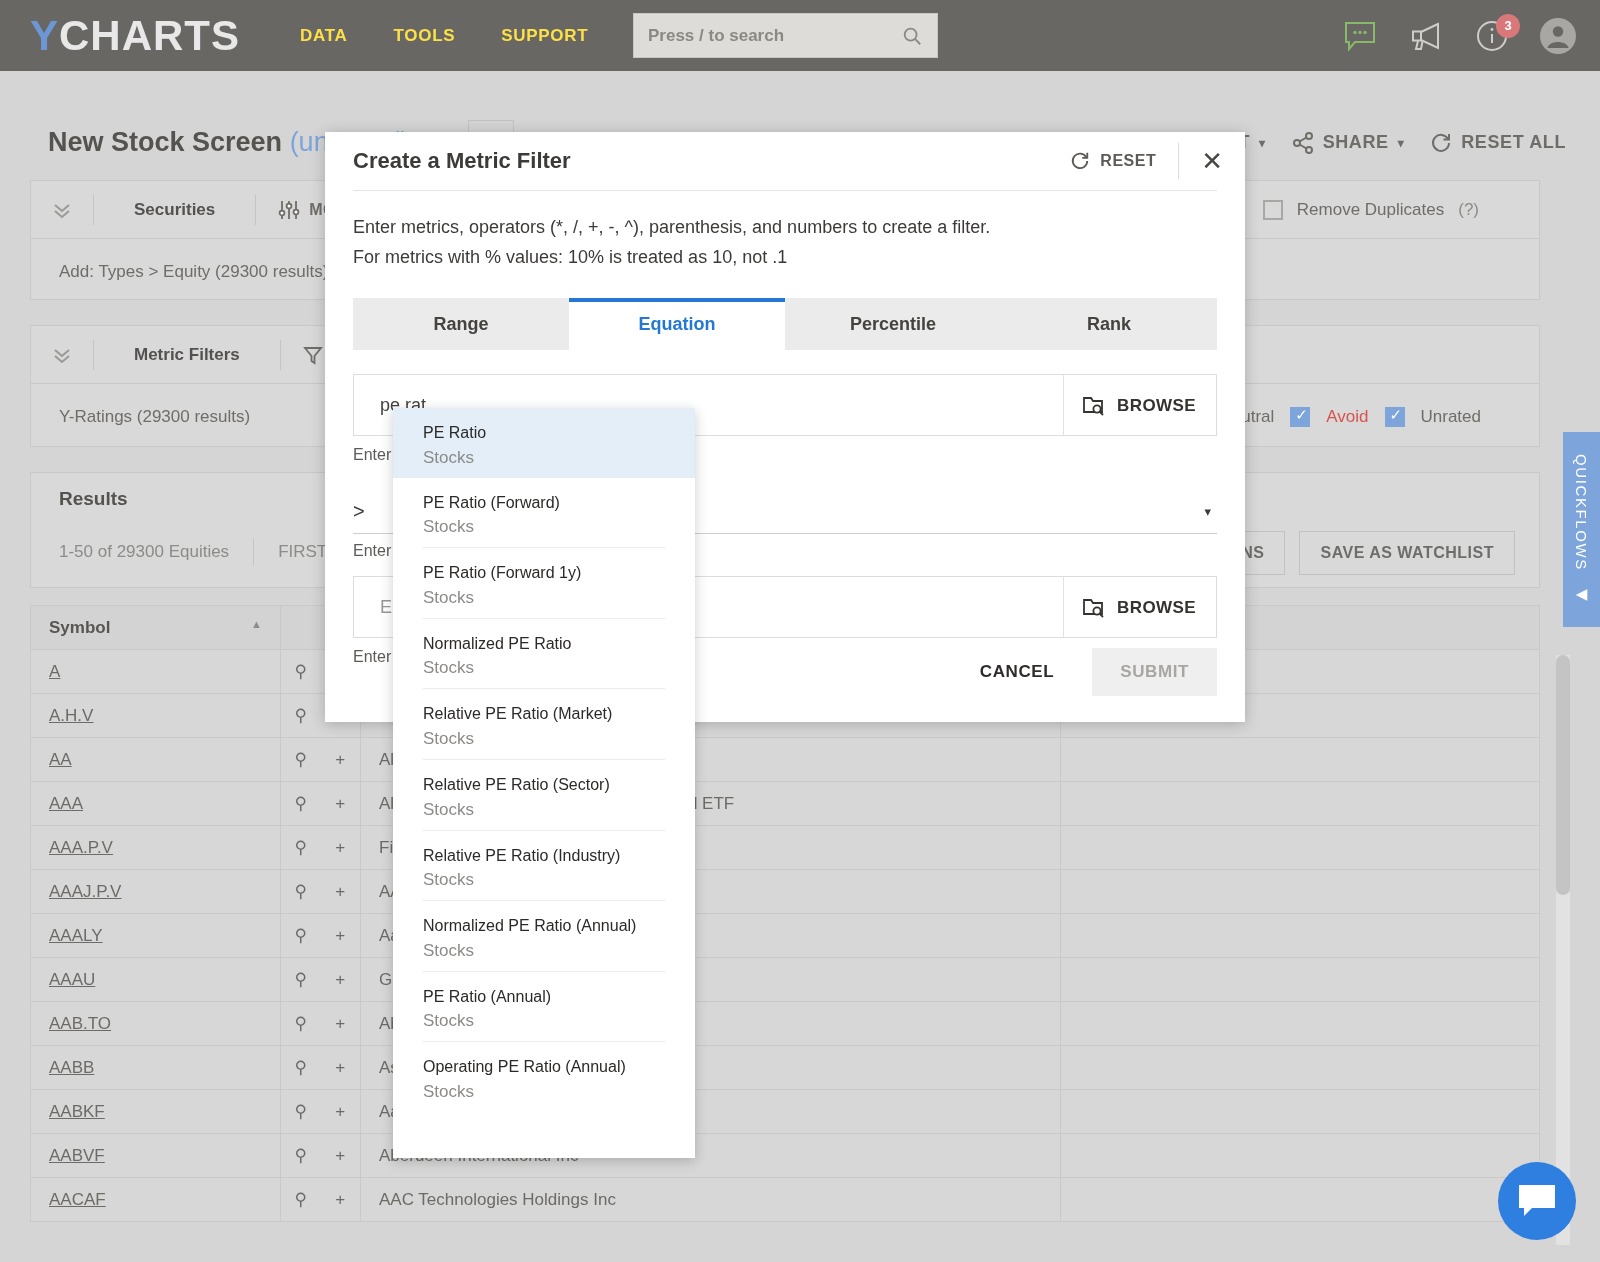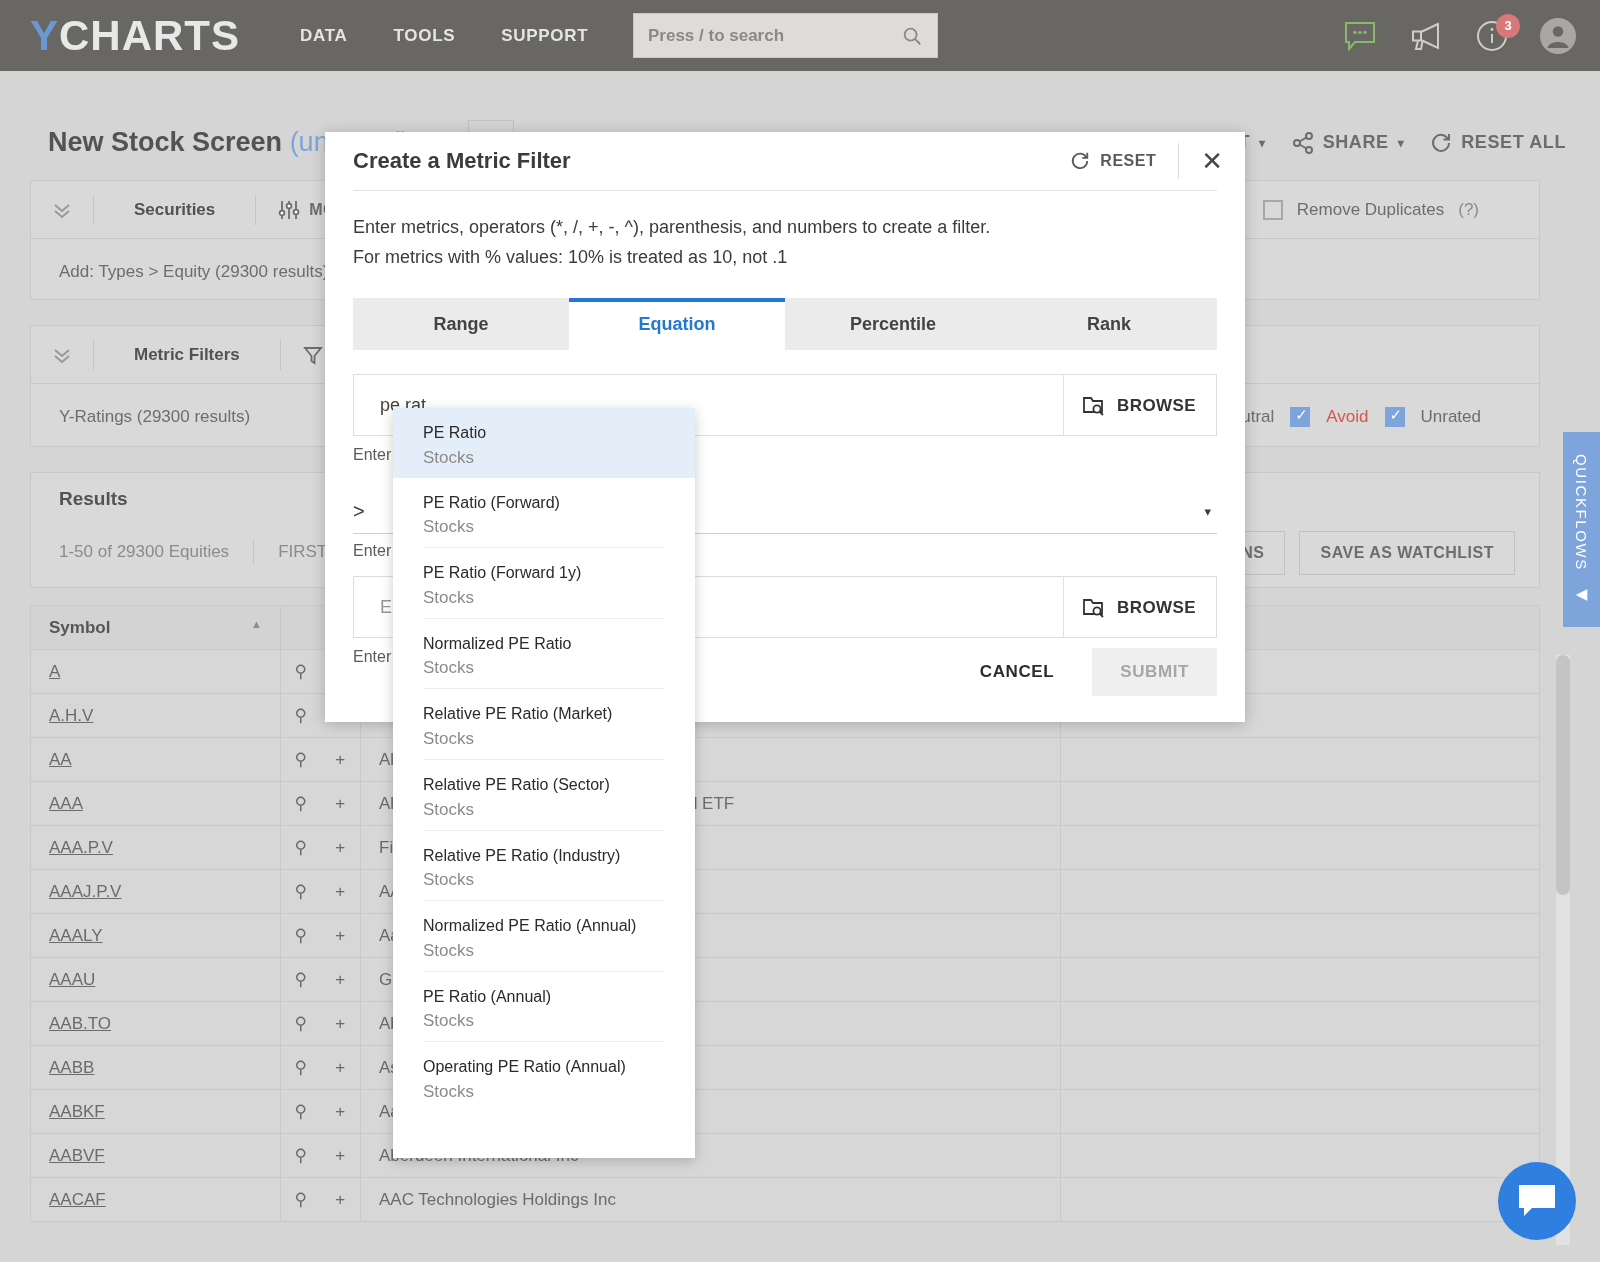--- a/index.html
+++ b/index.html
@@ -13,21 +13,21 @@
 
   
   .topnav {
     position: absolute; top: 0; left: 0; width: 1600px; height: 71px;
     background: #696763; display: flex; align-items: center;
   }
   .logo { margin-left: 30px; font-size: 42px; font-weight: bold; letter-spacing: 1px; color: #e8e8e8; }
   .logo .y { color: #6b97d4; }
   .nav-links { display: flex; margin-left: 60px; gap: 46px; }
   .nav-link {
-    color: #e5e5e5; font-size: 17px; font-weight: bold; letter-spacing: .7px; cursor: pointer;
+    color: #fde047; font-size: 17px; font-weight: bold; letter-spacing: .7px; cursor: pointer;
   }
   .searchbox {
     position: absolute; left: 633px; top: 13px; width: 305px; height: 45px;
     background: #dedcd8; border: 1px solid #c9c7c3; display: flex;
     align-items: center; padding: 0 14px; justify-content: space-between;
   }
   .searchbox .ph { color: #8b8984; font-size: 17px; font-weight: bold; }
   .nav-icons { position: absolute; right: 22px; top: 0; height: 71px; display: flex; align-items: center; gap: 26px; }
   .nav-ic { position: relative; width: 40px; height: 40px; display:flex; align-items:center; justify-content:center; cursor:pointer; }
   .badge {

